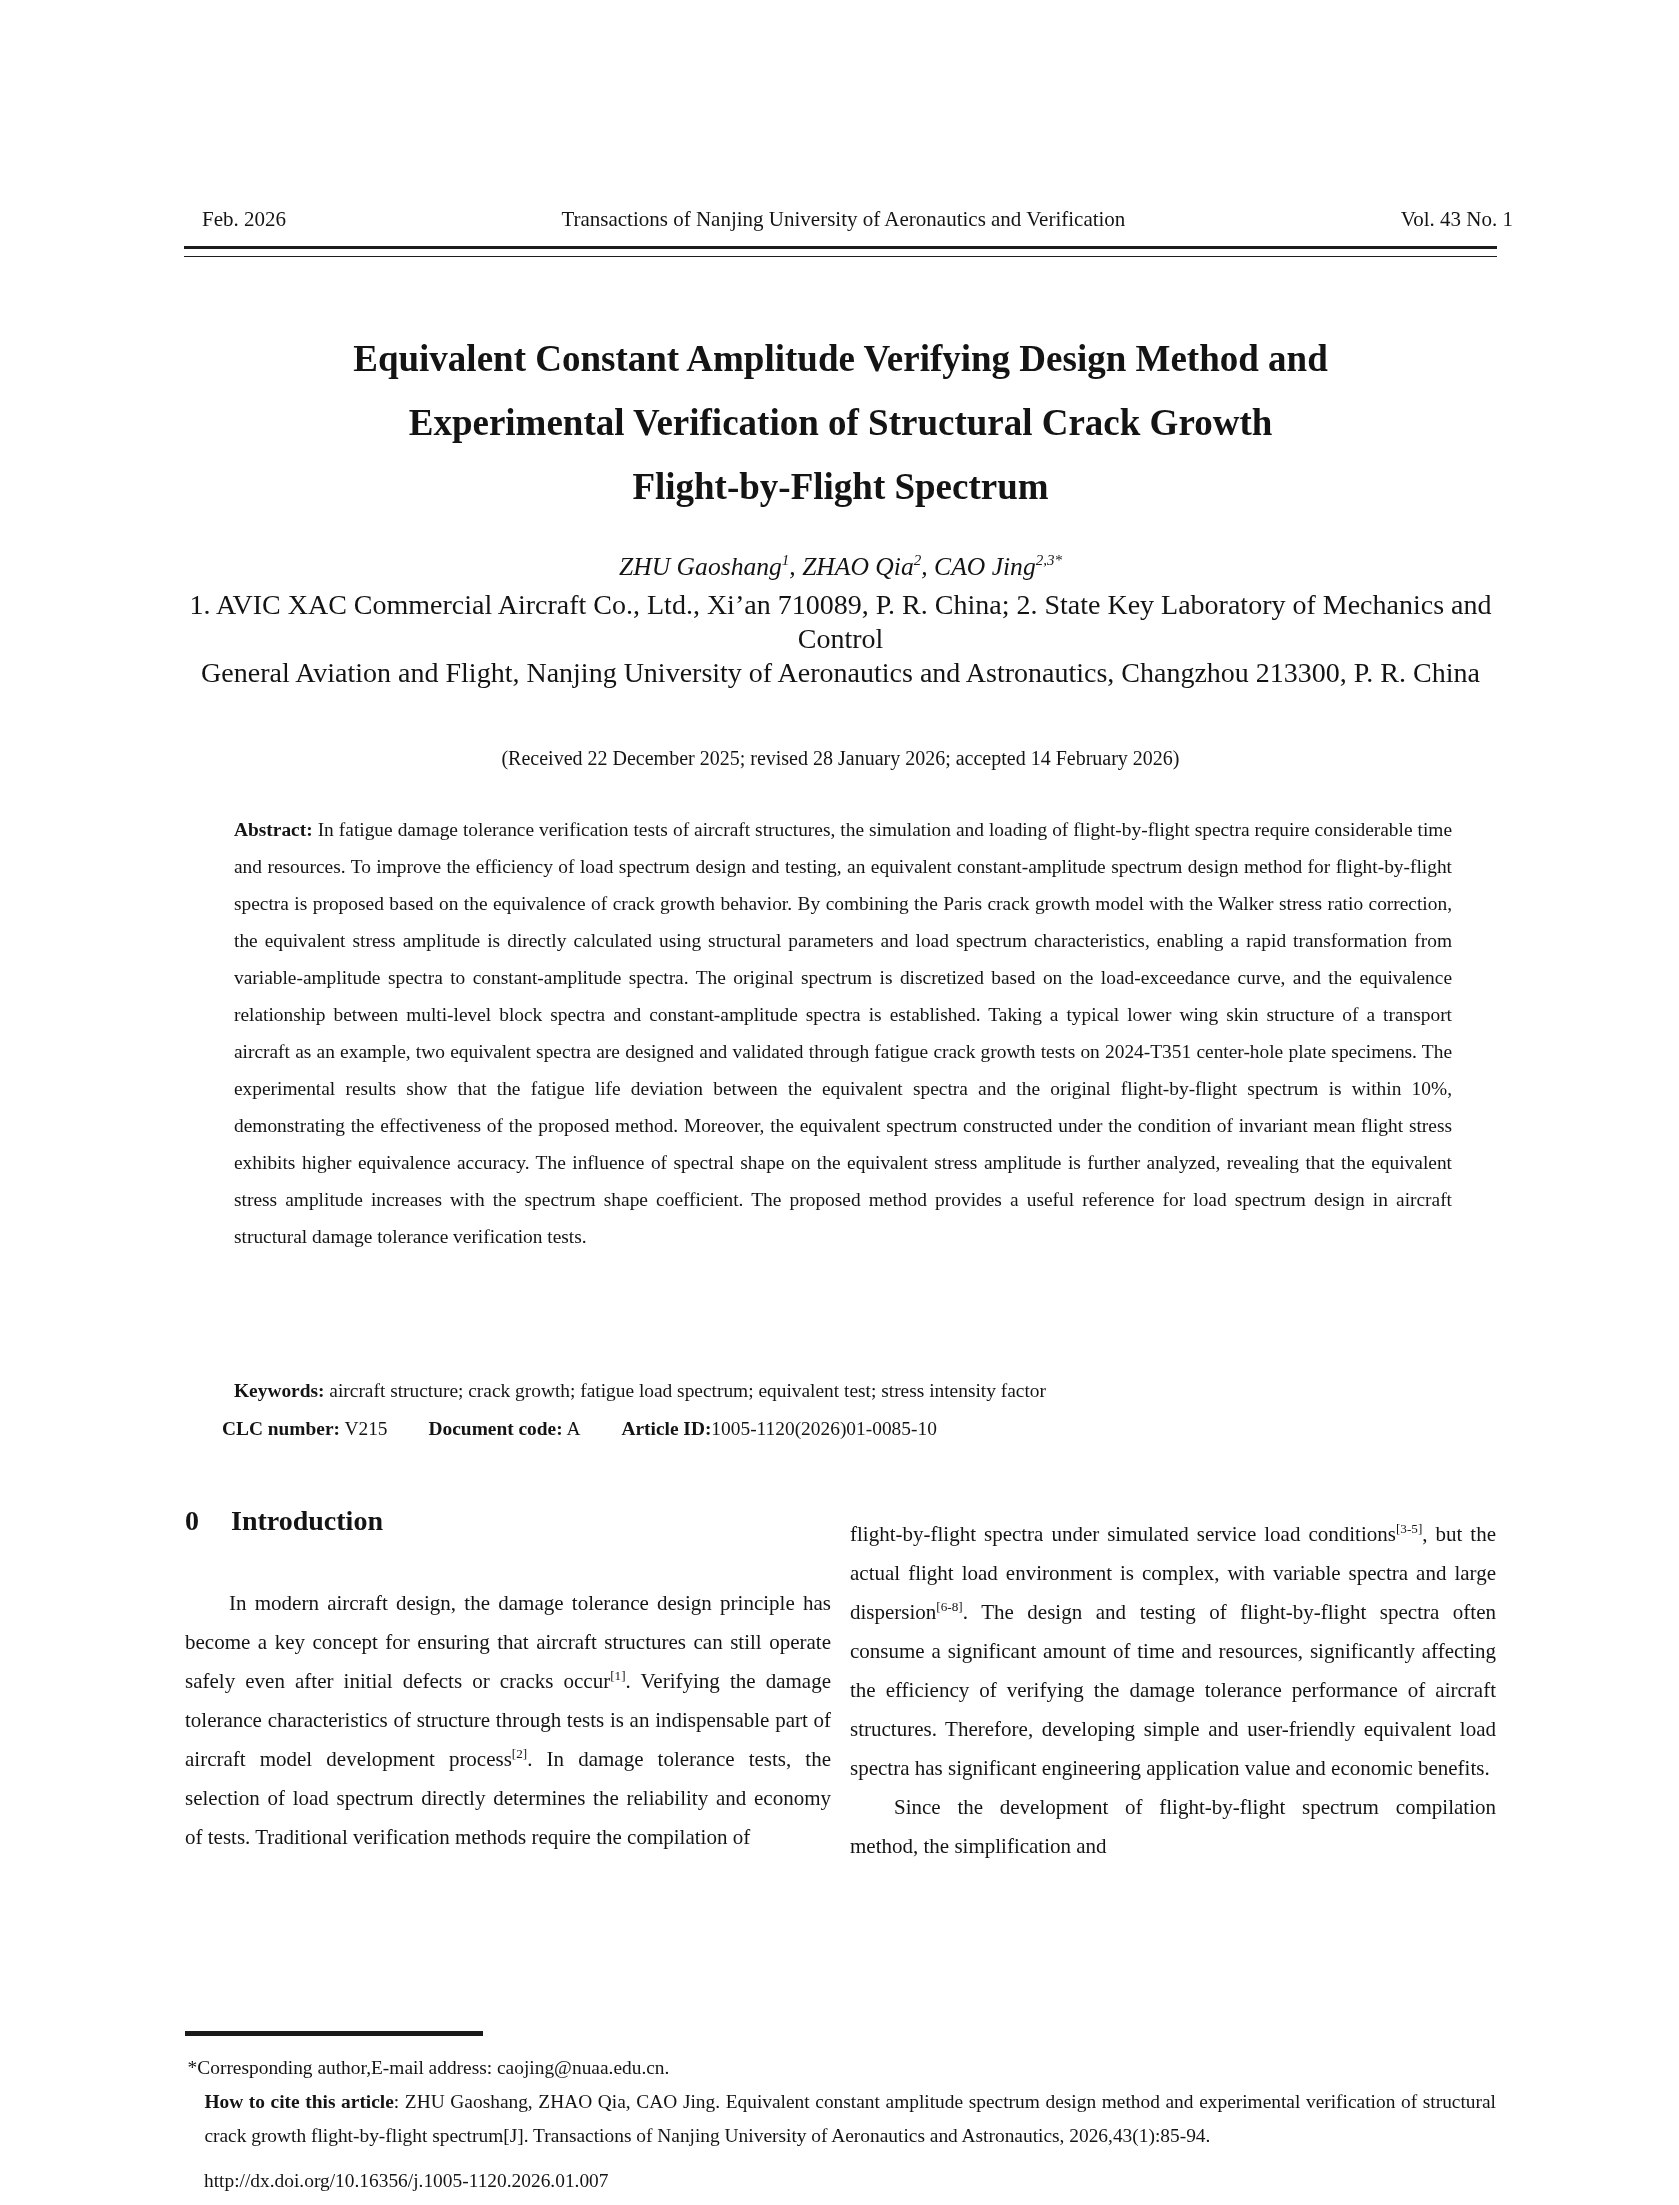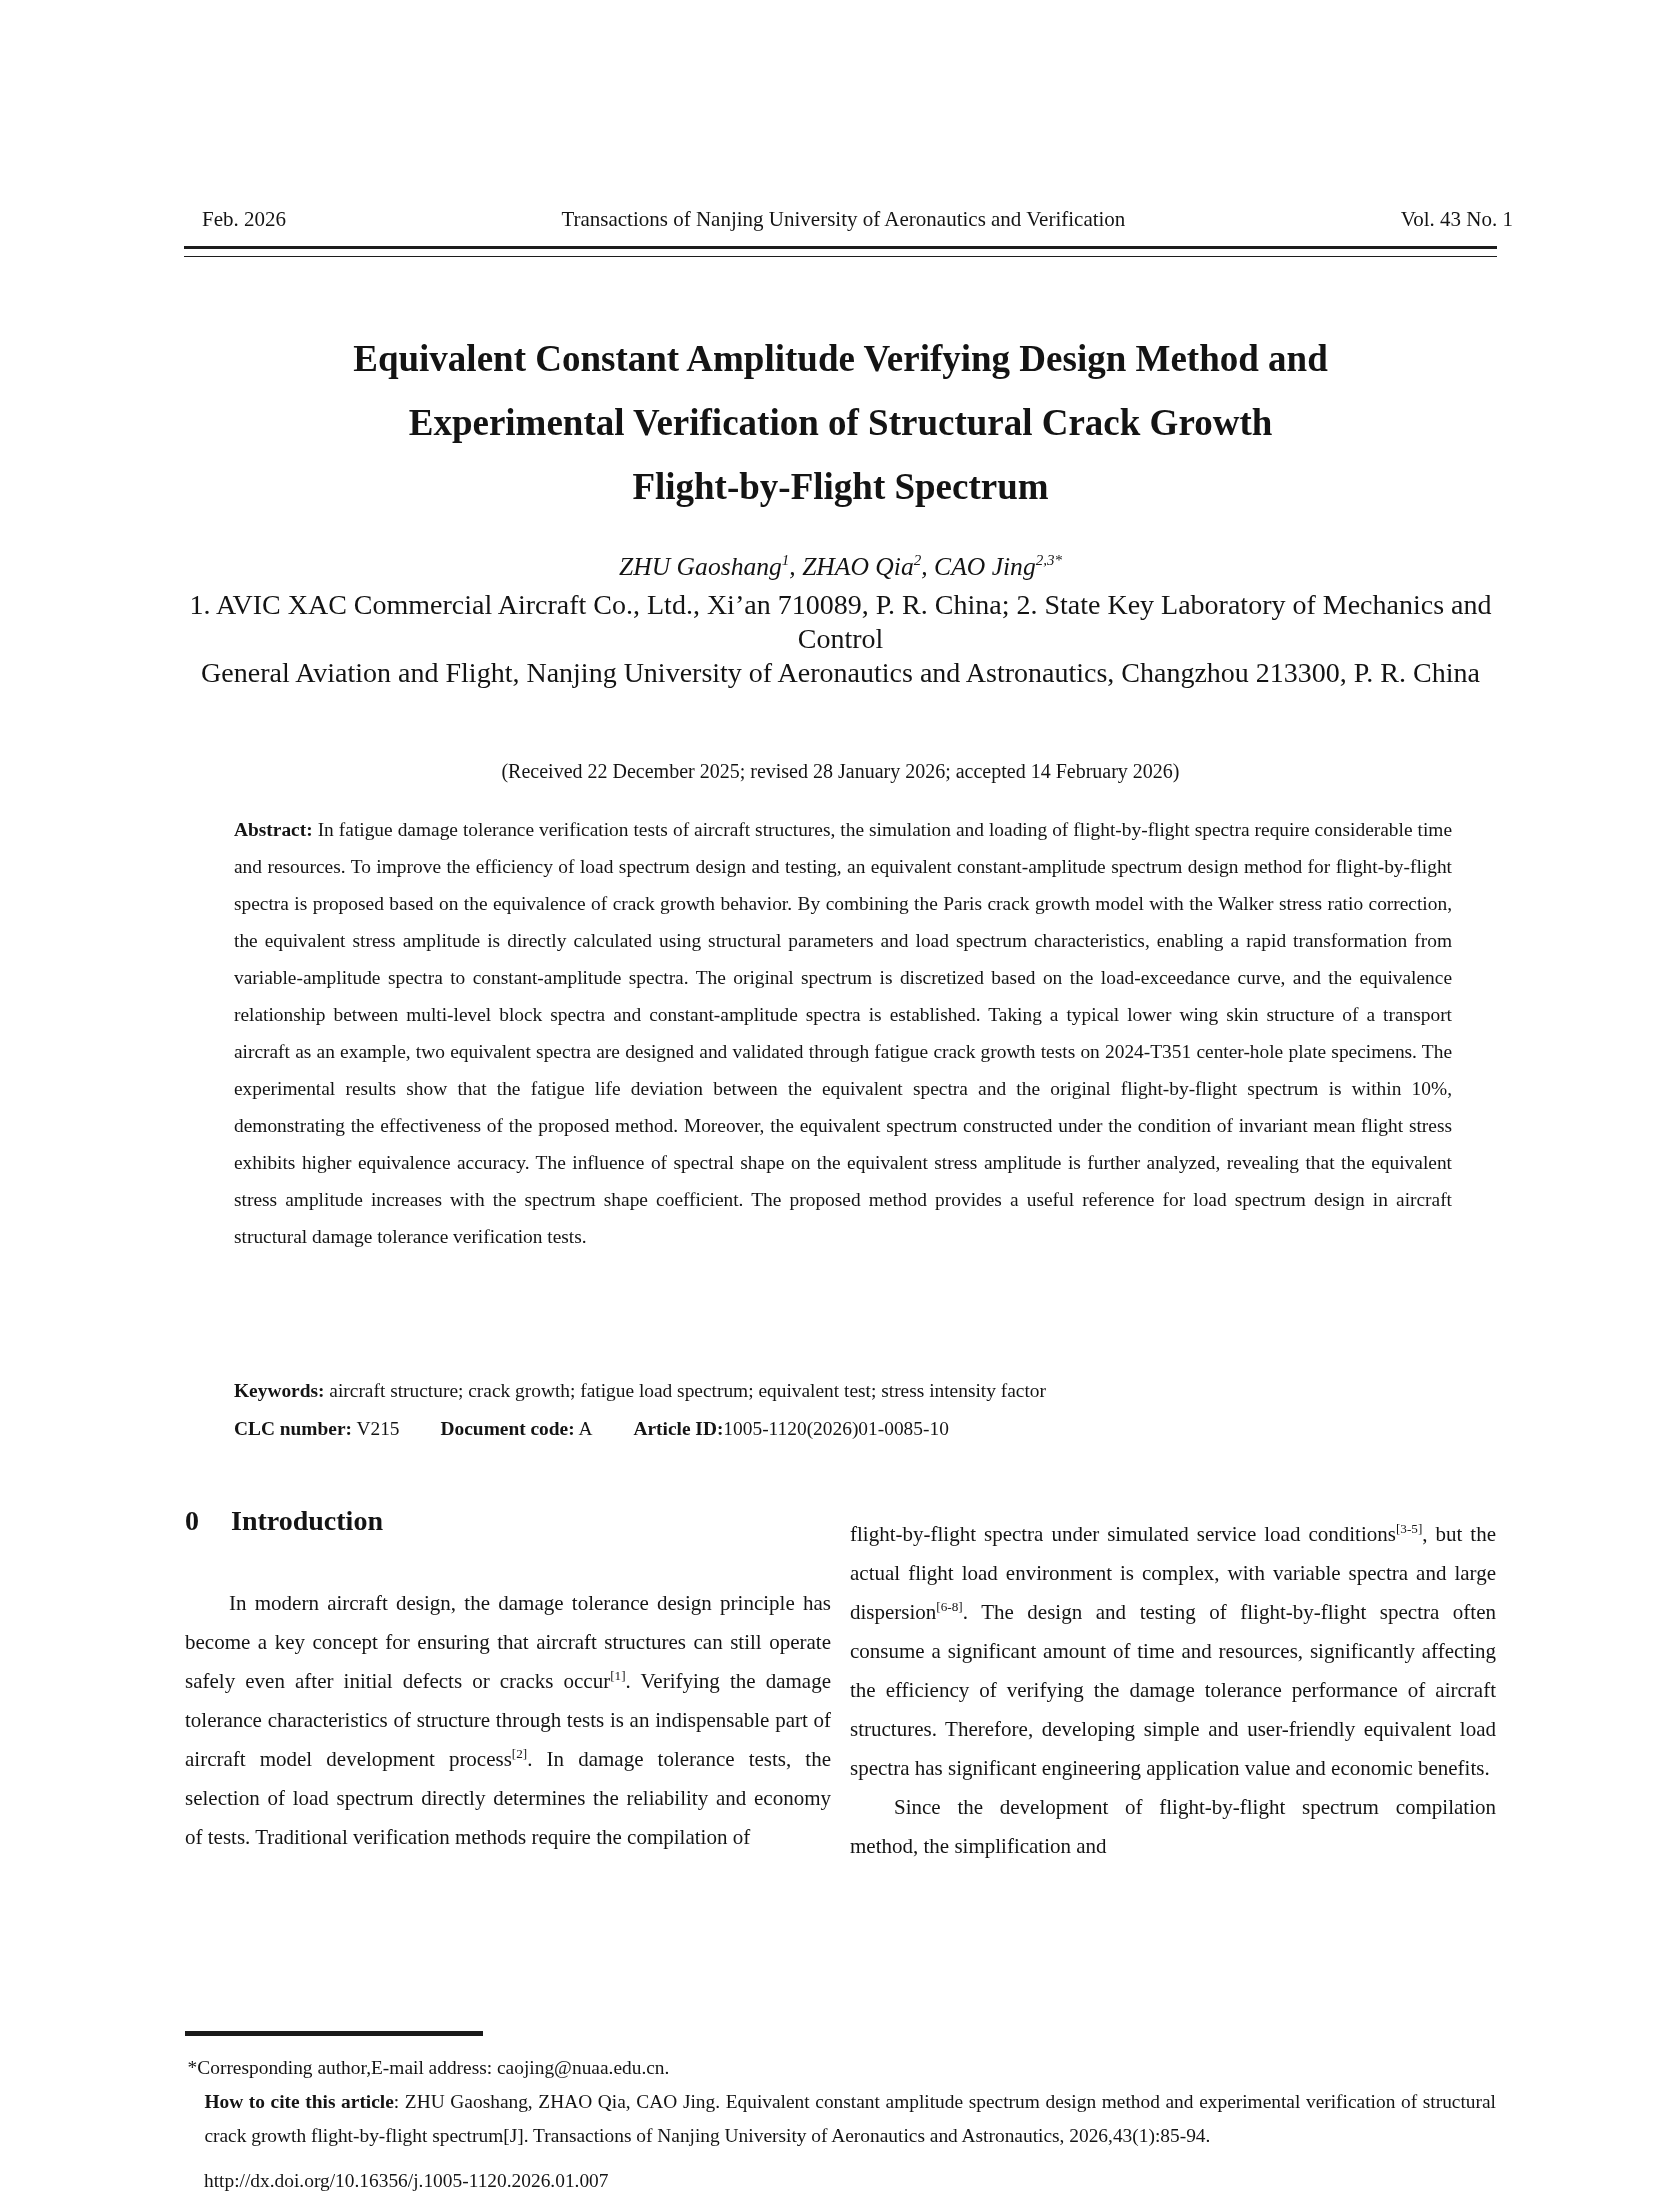--- a/index.html
+++ b/index.html
@@ -14,27 +14,27 @@
        border-top:3.1px solid #1c1c1c;border-bottom:1.8px solid #1c1c1c;}
 
   
   .title{position:absolute;top:327px;left:185px;width:1311px;text-align:center;
          font-size:37px;font-weight:bold;line-height:64px;}
   .authors{position:absolute;top:552px;left:185px;width:1311px;text-align:center;
            font-size:25.6px;font-style:italic;}
   .authors sup{font-size:15px;line-height:0;}
   .affil{position:absolute;top:588px;left:185px;width:1311px;text-align:center;
          font-size:28px;line-height:34px;}
-  .received{position:absolute;top:747px;left:185px;width:1311px;text-align:center;font-size:20px;margin-top:13px;}
+  .received{position:absolute;top:747px;left:185px;width:1311px;text-align:center;font-size:20px;}
 
   
   .abstract{position:absolute;top:811px;left:234px;width:1218px;font-size:19.4px;
             line-height:37px;text-align:justify;}
   .kw{position:absolute;top:1380px;left:234px;width:1218px;font-size:19.4px;}
-  .meta{position:absolute;top:1418px;left:234px;width:1218px;font-size:19.4px;}
+  .meta{position:absolute;top:1418px;left:222px;width:1218px;font-size:19.4px;}
   .meta .gap{display:inline-block;width:41px;}
   .blab{font-weight:bold;text-align:right;}
 
   
   .sec-head{position:absolute;top:1505px;left:185px;font-size:28px;font-weight:bold;}
   .sec-head .num{margin-right:32px;}
   .col{position:absolute;width:646px;font-size:21px;line-height:39px;text-align:justify;}
   .col-left{left:185px;top:1584px;}
   .col-right{left:850px;top:1515px;}
   .para{margin:0;}

